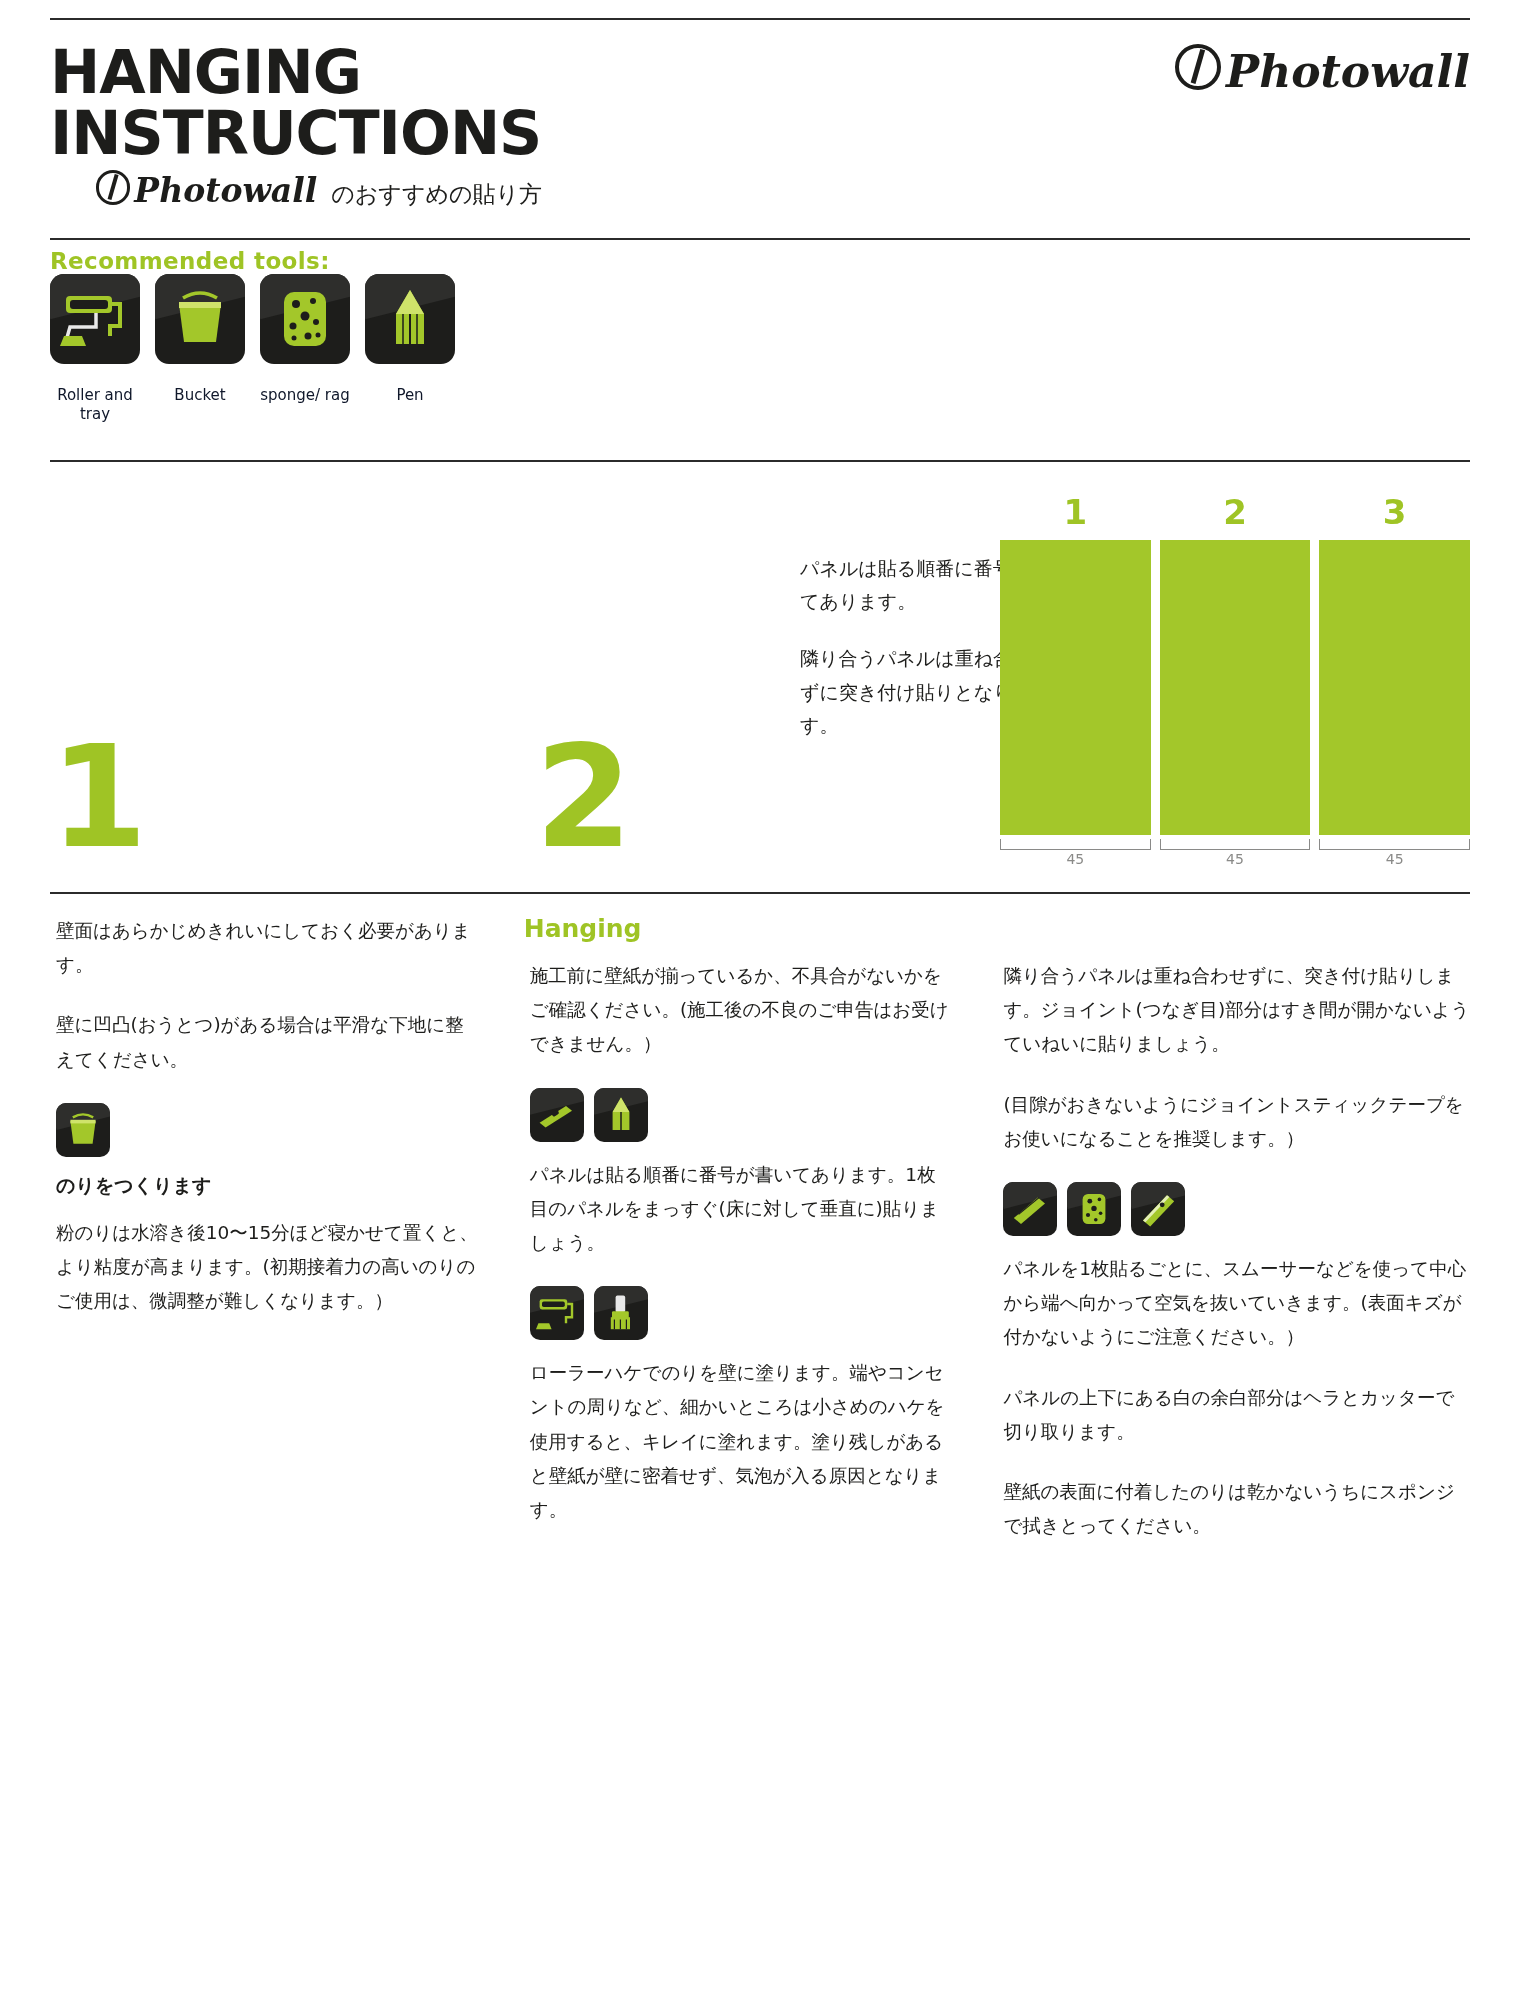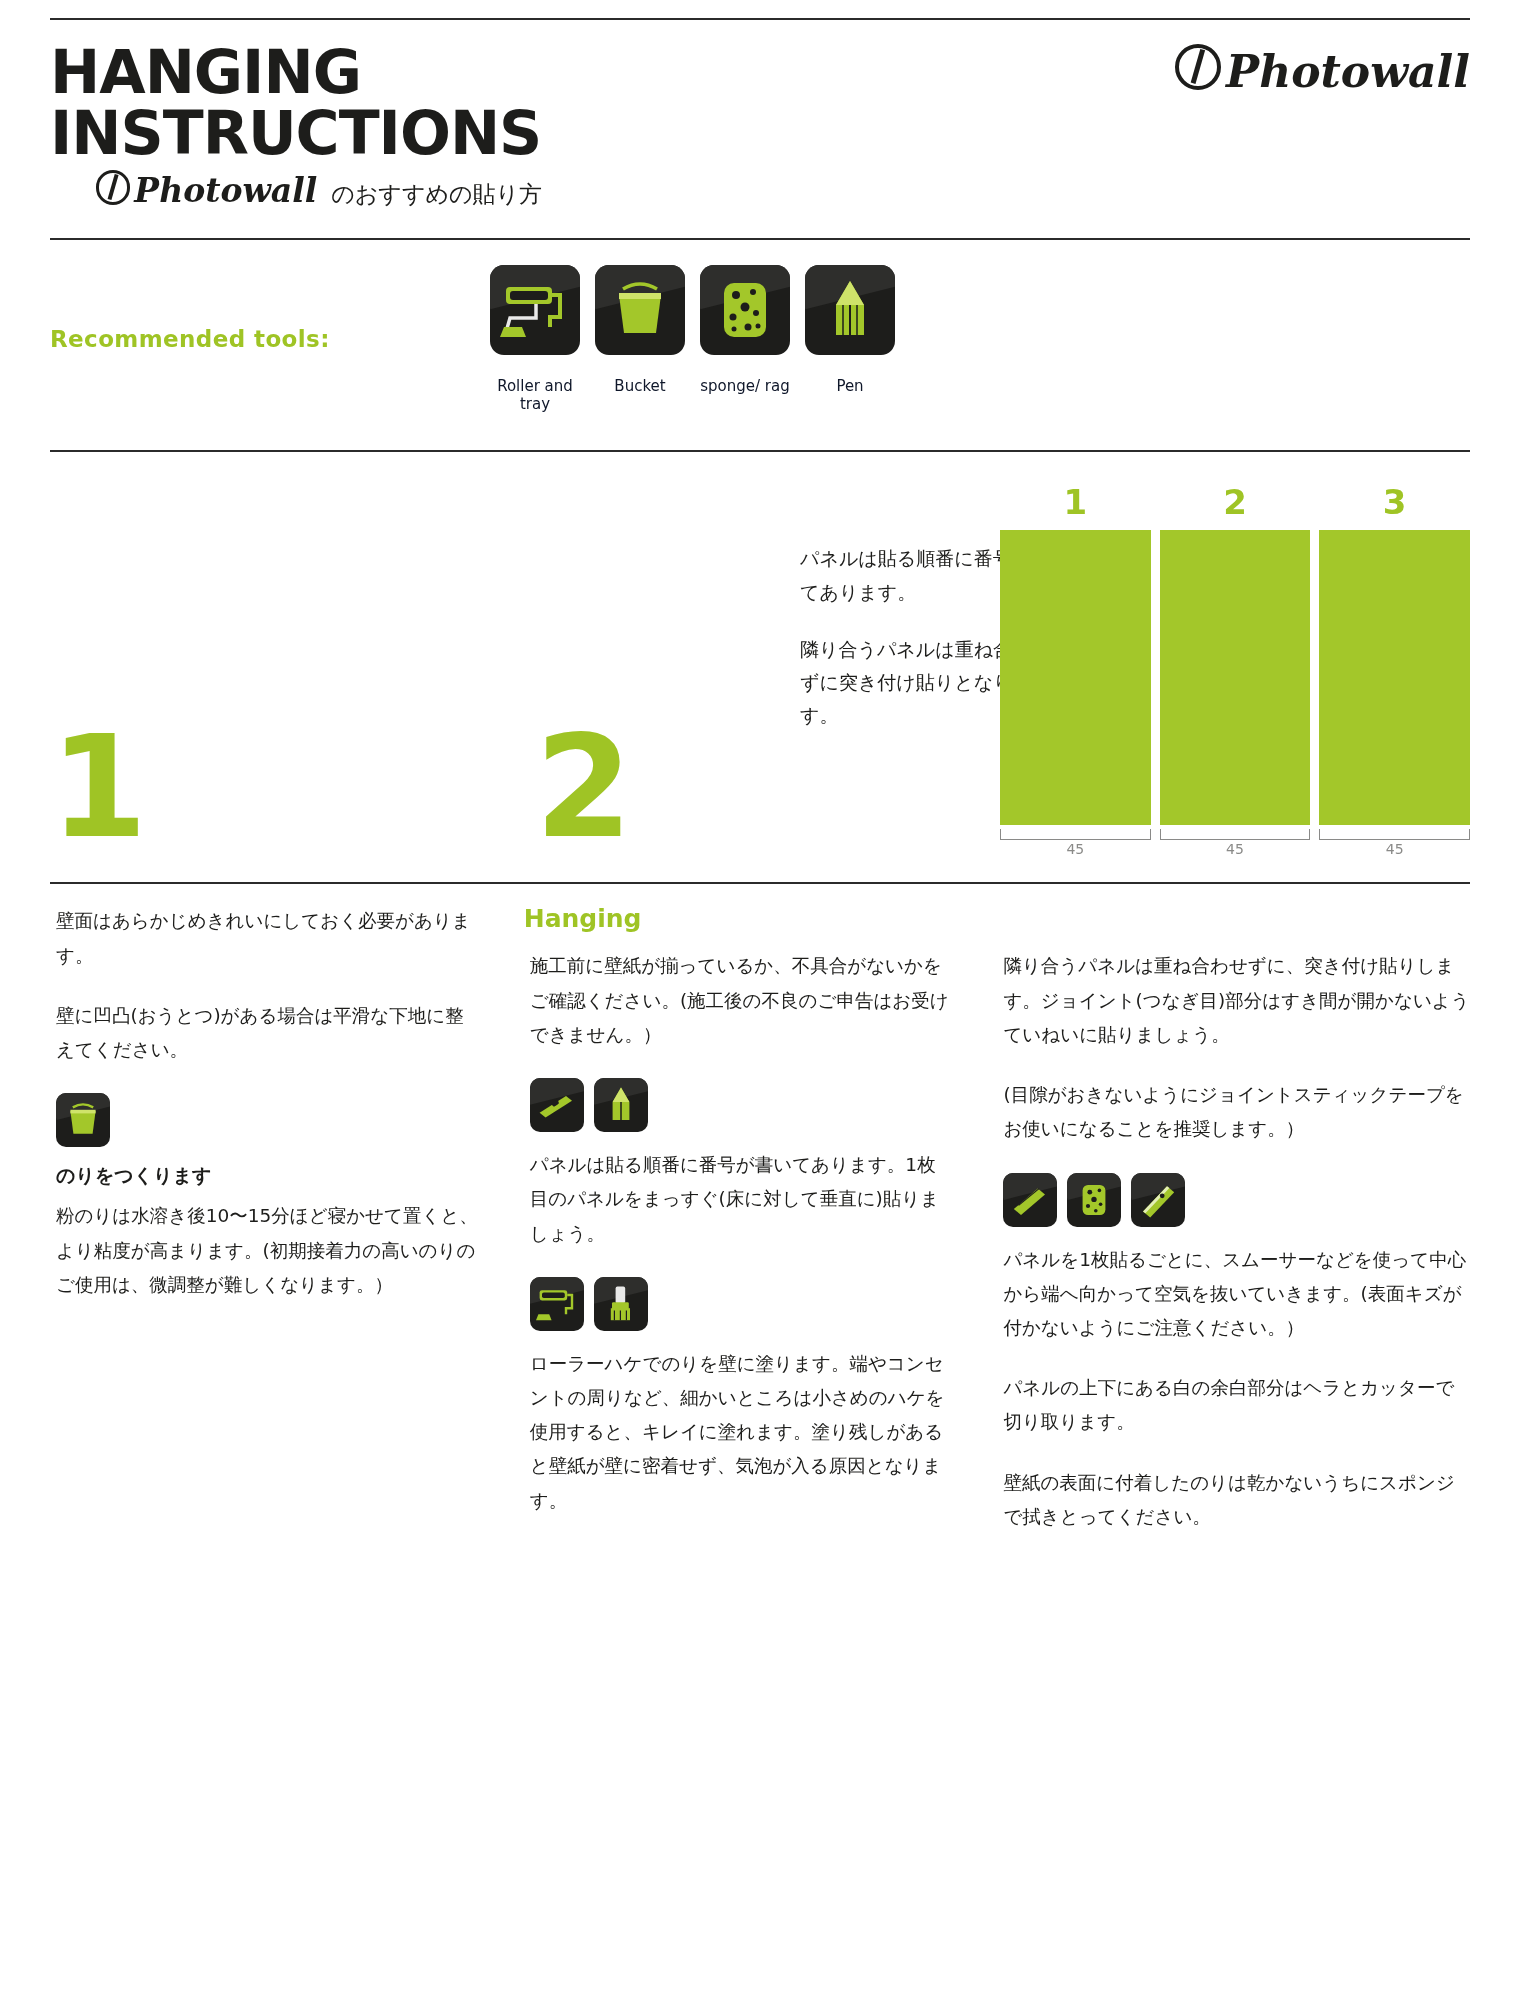--- a/index.html
+++ b/index.html
@@ -88,23 +88,24 @@
     font-family: "DejaVu Sans", sans-serif;
   }
 
   
   .tools-rule {
     border-top: 2px solid #2b2b2b;
     margin-top: 28px;
   }
   .tools-section {
     display: flex;
-    align-items: center;
-    padding-top: 24px;
+    align-items: flex-start;
+    padding-top: 8px;
     min-height: 150px;
+    flex-direction: column;
   }
   .tools-label {
     color: #9fc425;
     font-size: 23px;
     font-weight: bold;
     letter-spacing: 0.4px;
     width: 440px;
     font-family: "DejaVu Sans", sans-serif;
   }
   .tools-icons {
@@ -257,21 +258,21 @@
     color: #1d1d1b;
     font-family: "DejaVu Sans", sans-serif;
     margin: 0 0 26px 0;
     padding-left: 6px;
   }
   .body-text.tight { }
   .bold-line {
     font-size: 19px;
     font-weight: bold;
     color: #1d1d1b;
-    margin: 14px 0 10px 6px;
+    margin: 14px 0 17px 6px;
     font-family: "DejaVu Sans", sans-serif;
   }
   .inline-icons {
     display: flex;
     gap: 10px;
     margin: 18px 0 16px 6px;
   }
   .icon-box.sm { width: 54px; height: 54px; border-radius: 10px; }
 </style>
 </head>

